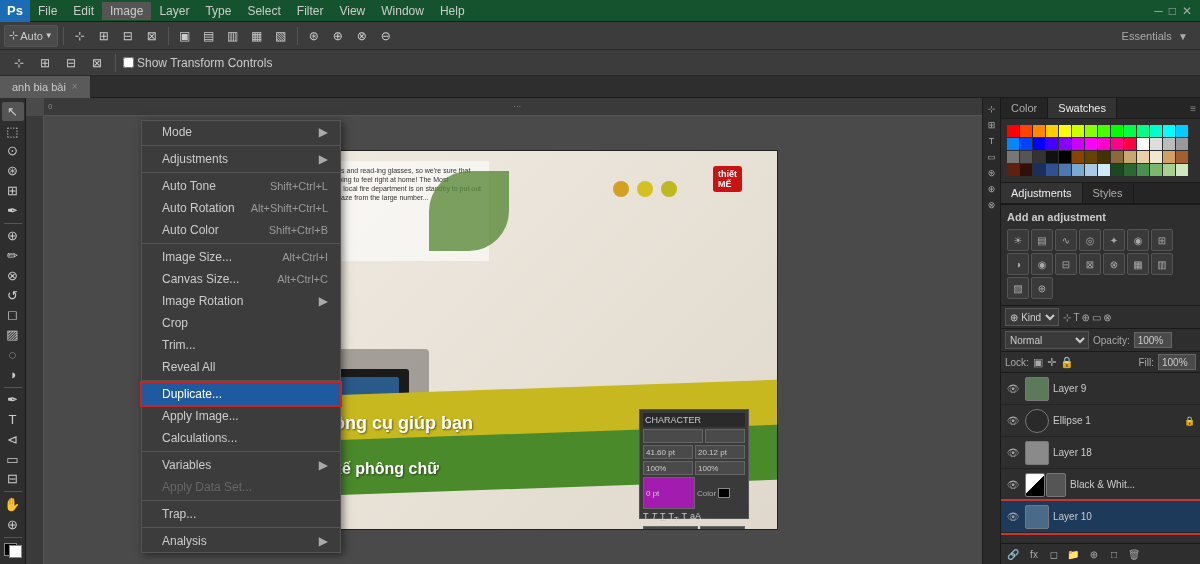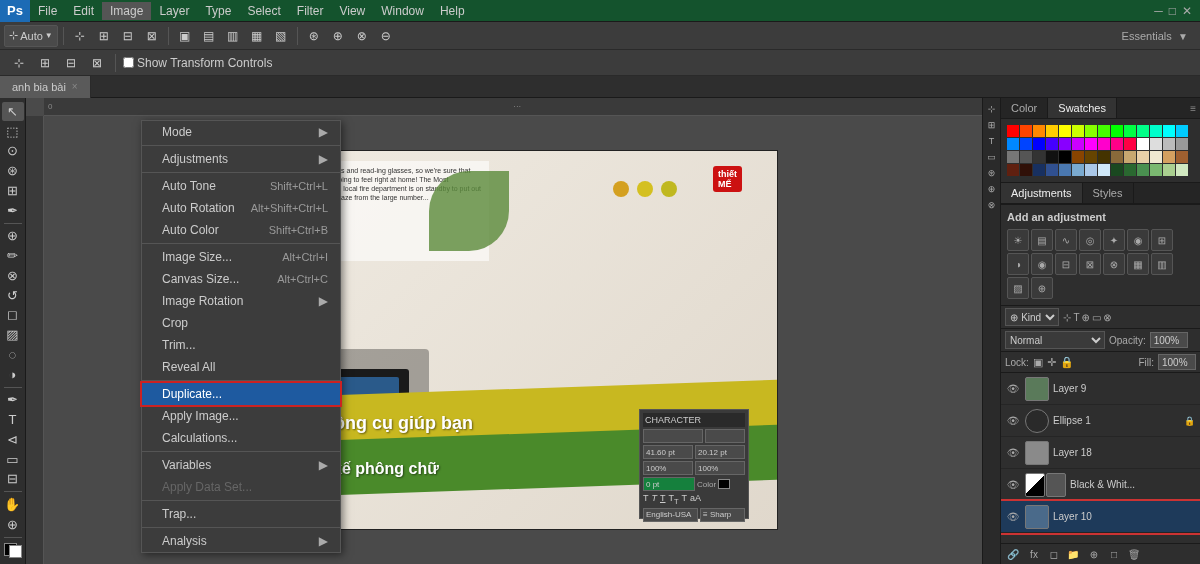--- a/index.html
+++ b/index.html
@@ -266,21 +266,21 @@
           </div>
           <div style="display:flex;gap:2px;margin-bottom:2px;">
             <div style="flex:1;background:#4a4a4a;height:14px;border:1px solid #666;font-size:8px;color:#ccc;display:flex;align-items:center;padding-left:2px;">41.60 pt</div>
             <div style="flex:1;background:#4a4a4a;height:14px;border:1px solid #666;font-size:8px;color:#ccc;display:flex;align-items:center;padding-left:2px;">20.12 pt</div>
           </div>
           <div style="display:flex;gap:2px;margin-bottom:2px;">
             <div style="flex:1;background:#4a4a4a;height:14px;border:1px solid #666;font-size:8px;color:#ccc;display:flex;align-items:center;padding-left:2px;">100%</div>
             <div style="flex:1;background:#4a4a4a;height:14px;border:1px solid #666;font-size:8px;color:#ccc;display:flex;align-items:center;padding-left:2px;">100%</div>
           </div>
           <div style="display:flex;gap:2px;margin-bottom:2px;">
-            <div style="flex:1;background:#15803d;height:14px;border:1px solid #666;font-size:8px;color:#ccc;display:flex;align-items:center;padding-left:2px;">0 pt</div>
+            <div style="flex:1;background:#a21caf;height:32px;border:1px solid #666;font-size:8px;color:#ccc;display:flex;align-items:center;padding-left:2px;">0 pt</div>
             <div style="flex:1;display:flex;align-items:center;gap:2px;font-size:8px;color:#aaa;">Color <div style="width:12px;height:10px;background:#000;border:1px solid #888;"></div></div>
           </div>
           <div style="display:flex;gap:3px;font-size:9px;color:#ccc;margin-top:2px;">
             <span>T</span>
               <span style="font-style:italic;">T</span>
               <span style="text-decoration:underline;">T</span>
               <span>T<sub>T</sub></span>
               <span>T</span>
               <span>aA</span>
           </div>
@@ -488,21 +488,21 @@
         <div style="display:flex;align-items:center;gap:2px;margin-left:2px;">
           <span style="font-size:10px;color:#aaa;cursor:pointer;">⊹</span>
           <span style="font-size:10px;color:#aaa;cursor:pointer;">T</span>
           <span style="font-size:10px;color:#aaa;cursor:pointer;">⊕</span>
           <span style="font-size:10px;color:#aaa;cursor:pointer;">▭</span>
           <span style="font-size:10px;color:#aaa;cursor:pointer;">⊗</span>
         </div>
       </div>
 
       <div style="display:flex;align-items:center;padding:2px 4px;gap:4px;border-bottom:1px solid #1a1a1a;">
-        <select class="layers-select" style="width:100px;">
+        <select class="layers-select" style="width:84px;">
           <option>Normal</option>
         </select>
         <span style="font-size:10px;color:#aaa;">Opacity:</span>
         <input type="text" value="100%" class="opt-input" style="width: 38px; height: 16px;">
       </div>
       <div style="display:flex;align-items:center;padding:2px 4px;gap:4px;border-bottom:1px solid #1a1a1a;">
         <span style="font-size:10px;color:#aaa;">Lock:</span>
         <span style="font-size:11px;color:#aaa;cursor:pointer;">▣</span>
         <span style="font-size:11px;color:#aaa;cursor:pointer;">✛</span>
         <span style="font-size:11px;color:#aaa;cursor:pointer;">🔒</span>

